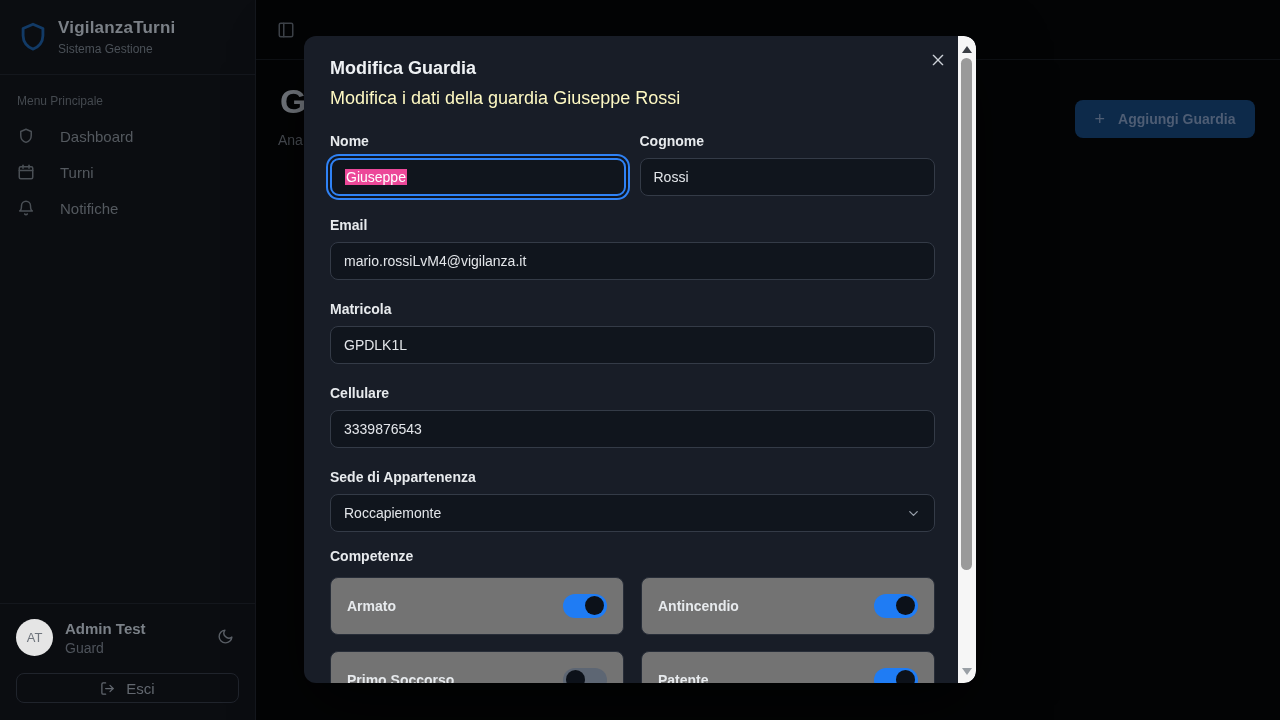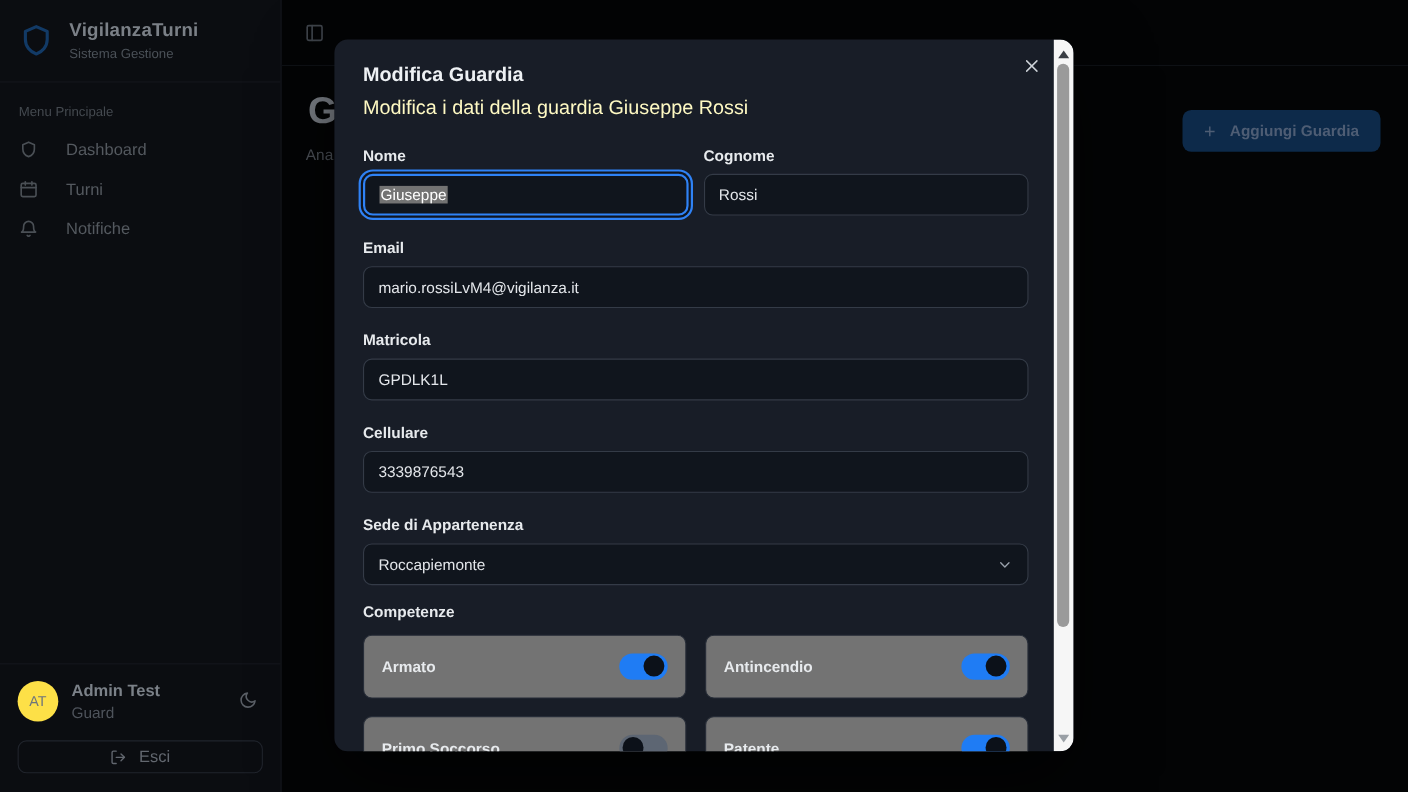--- a/index.html
+++ b/index.html
@@ -11,31 +11,31 @@
     overflow:hidden;
     color:#e7eaed;
   }
   svg { display:block; }
 
   
   .sidebar {
     position:absolute; left:0; top:0; width:256px; height:720px;
     background:#0b0d11; border-right:1px solid #14171d;
   }
-  .logo-row { display:flex; align-items:center; gap:13px; padding:17px 16px; height:75px; border-bottom:1px solid #14171d; }
+  .logo-row { display:flex; align-items:center; gap:8px; padding:17px 16px; height:75px; border-bottom:1px solid #14171d; }
   .logo-icon { color:#123a66; }
   .app-name { color:#7b8087; font-size:17px; font-weight:bold; letter-spacing:.2px; }
   .app-sub { color:#4b5158; font-size:12px; margin-top:4px; }
   .menu-label { margin:19px 17px 10px; color:#44494f; font-size:12px; }
   .menu-item { display:flex; align-items:center; gap:25px; height:36px; padding:0 17px; color:#54595f; font-size:15px; cursor:pointer; }
   .menu-item .mi-icon { color:#4a4f55; }
 
   .sidebar-footer { position:absolute; bottom:0; left:0; right:0; border-top:1px solid #14171d; padding:15px 16px 17px; }
   .user-row { display:flex; align-items:center; gap:12px; position:relative; }
-  .avatar { width:37px; height:37px; border-radius:50%; background:#fde047; color:#6e747c; font-size:13px; display:flex; align-items:center; justify-content:center; flex:none; }
+  .avatar { width:37px; height:37px; border-radius:50%; background:#e5e5e5; color:#6e747c; font-size:13px; display:flex; align-items:center; justify-content:center; flex:none; }
   .user-name { color:#7b8188; font-size:15px; font-weight:bold; }
   .user-role { color:#4e535b; font-size:14px; margin-top:3px; }
   .moon-btn { position:absolute; right:5px; top:9px; color:#5a5f66; cursor:pointer; }
   .logout-btn { margin-top:17px; height:30px; border:1px solid #20242c; border-radius:8px; background:transparent;
     display:flex; align-items:center; justify-content:center; gap:11px; color:#62676f; font-size:15px; width:100%; cursor:pointer; font-family:inherit; }
 
   
   .main { position:absolute; left:256px; top:0; right:0; height:720px; }
   .topbar { height:60px; border-bottom:1px solid #0e1115; display:flex; align-items:center; padding:0 21px; }
   .panel-toggle { color:#3e434a; cursor:pointer; }
@@ -59,21 +59,21 @@
   .fgroup { margin-bottom:21px; }
   .flabel { display:block; color:#e7eaed; font-size:14px; font-weight:bold; margin-bottom:9px; }
   .row2 { display:grid; grid-template-columns:1fr 1fr; gap:0 14px; }
   .tinput {
     width:100%; height:38px; background:#10151d; border:1px solid #343b47; border-radius:8px;
     padding:0 13px; color:#e3e6ea; font-size:14px; font-family:inherit;
     display:flex; align-items:center;
   }
   input.tinput { outline:none; }
   .tinput.focused { border:2px solid #2f82f5; box-shadow:0 0 0 2px #10151f, 0 0 0 4px #2f82f5; border-radius:9px; }
-  .sel-text { background:#737373; color:#ffffff; padding:0 1px;text-align:center; }
+  .sel-text { background:#ec4899; color:#ffffff; padding:0 1px;text-align:center; }
   .select { justify-content:space-between; cursor:pointer; }
   .chev { color:#98a0aa; flex:none; }
 
   .comp-grid { display:grid; grid-template-columns:1fr 1fr; gap:16px 17px; }
   .comp-card { height:58px; border:1px solid #272d38; border-radius:8px; display:flex; align-items:center; justify-content:space-between; padding:0 16px; background:#737373; }
   .comp-label { color:#e7eaed; font-size:14px; font-weight:bold; }
   .toggle { width:44px; height:24px; border-radius:13px; background:#5d6673; position:relative; cursor:pointer; flex:none; }
   .toggle .knob { position:absolute; top:2px; left:3px; width:19px; height:19px; border-radius:50%; background:#0c1119; }
   .toggle.on { background:#1f7cf4; }
   .toggle.on .knob { left:22px; }

